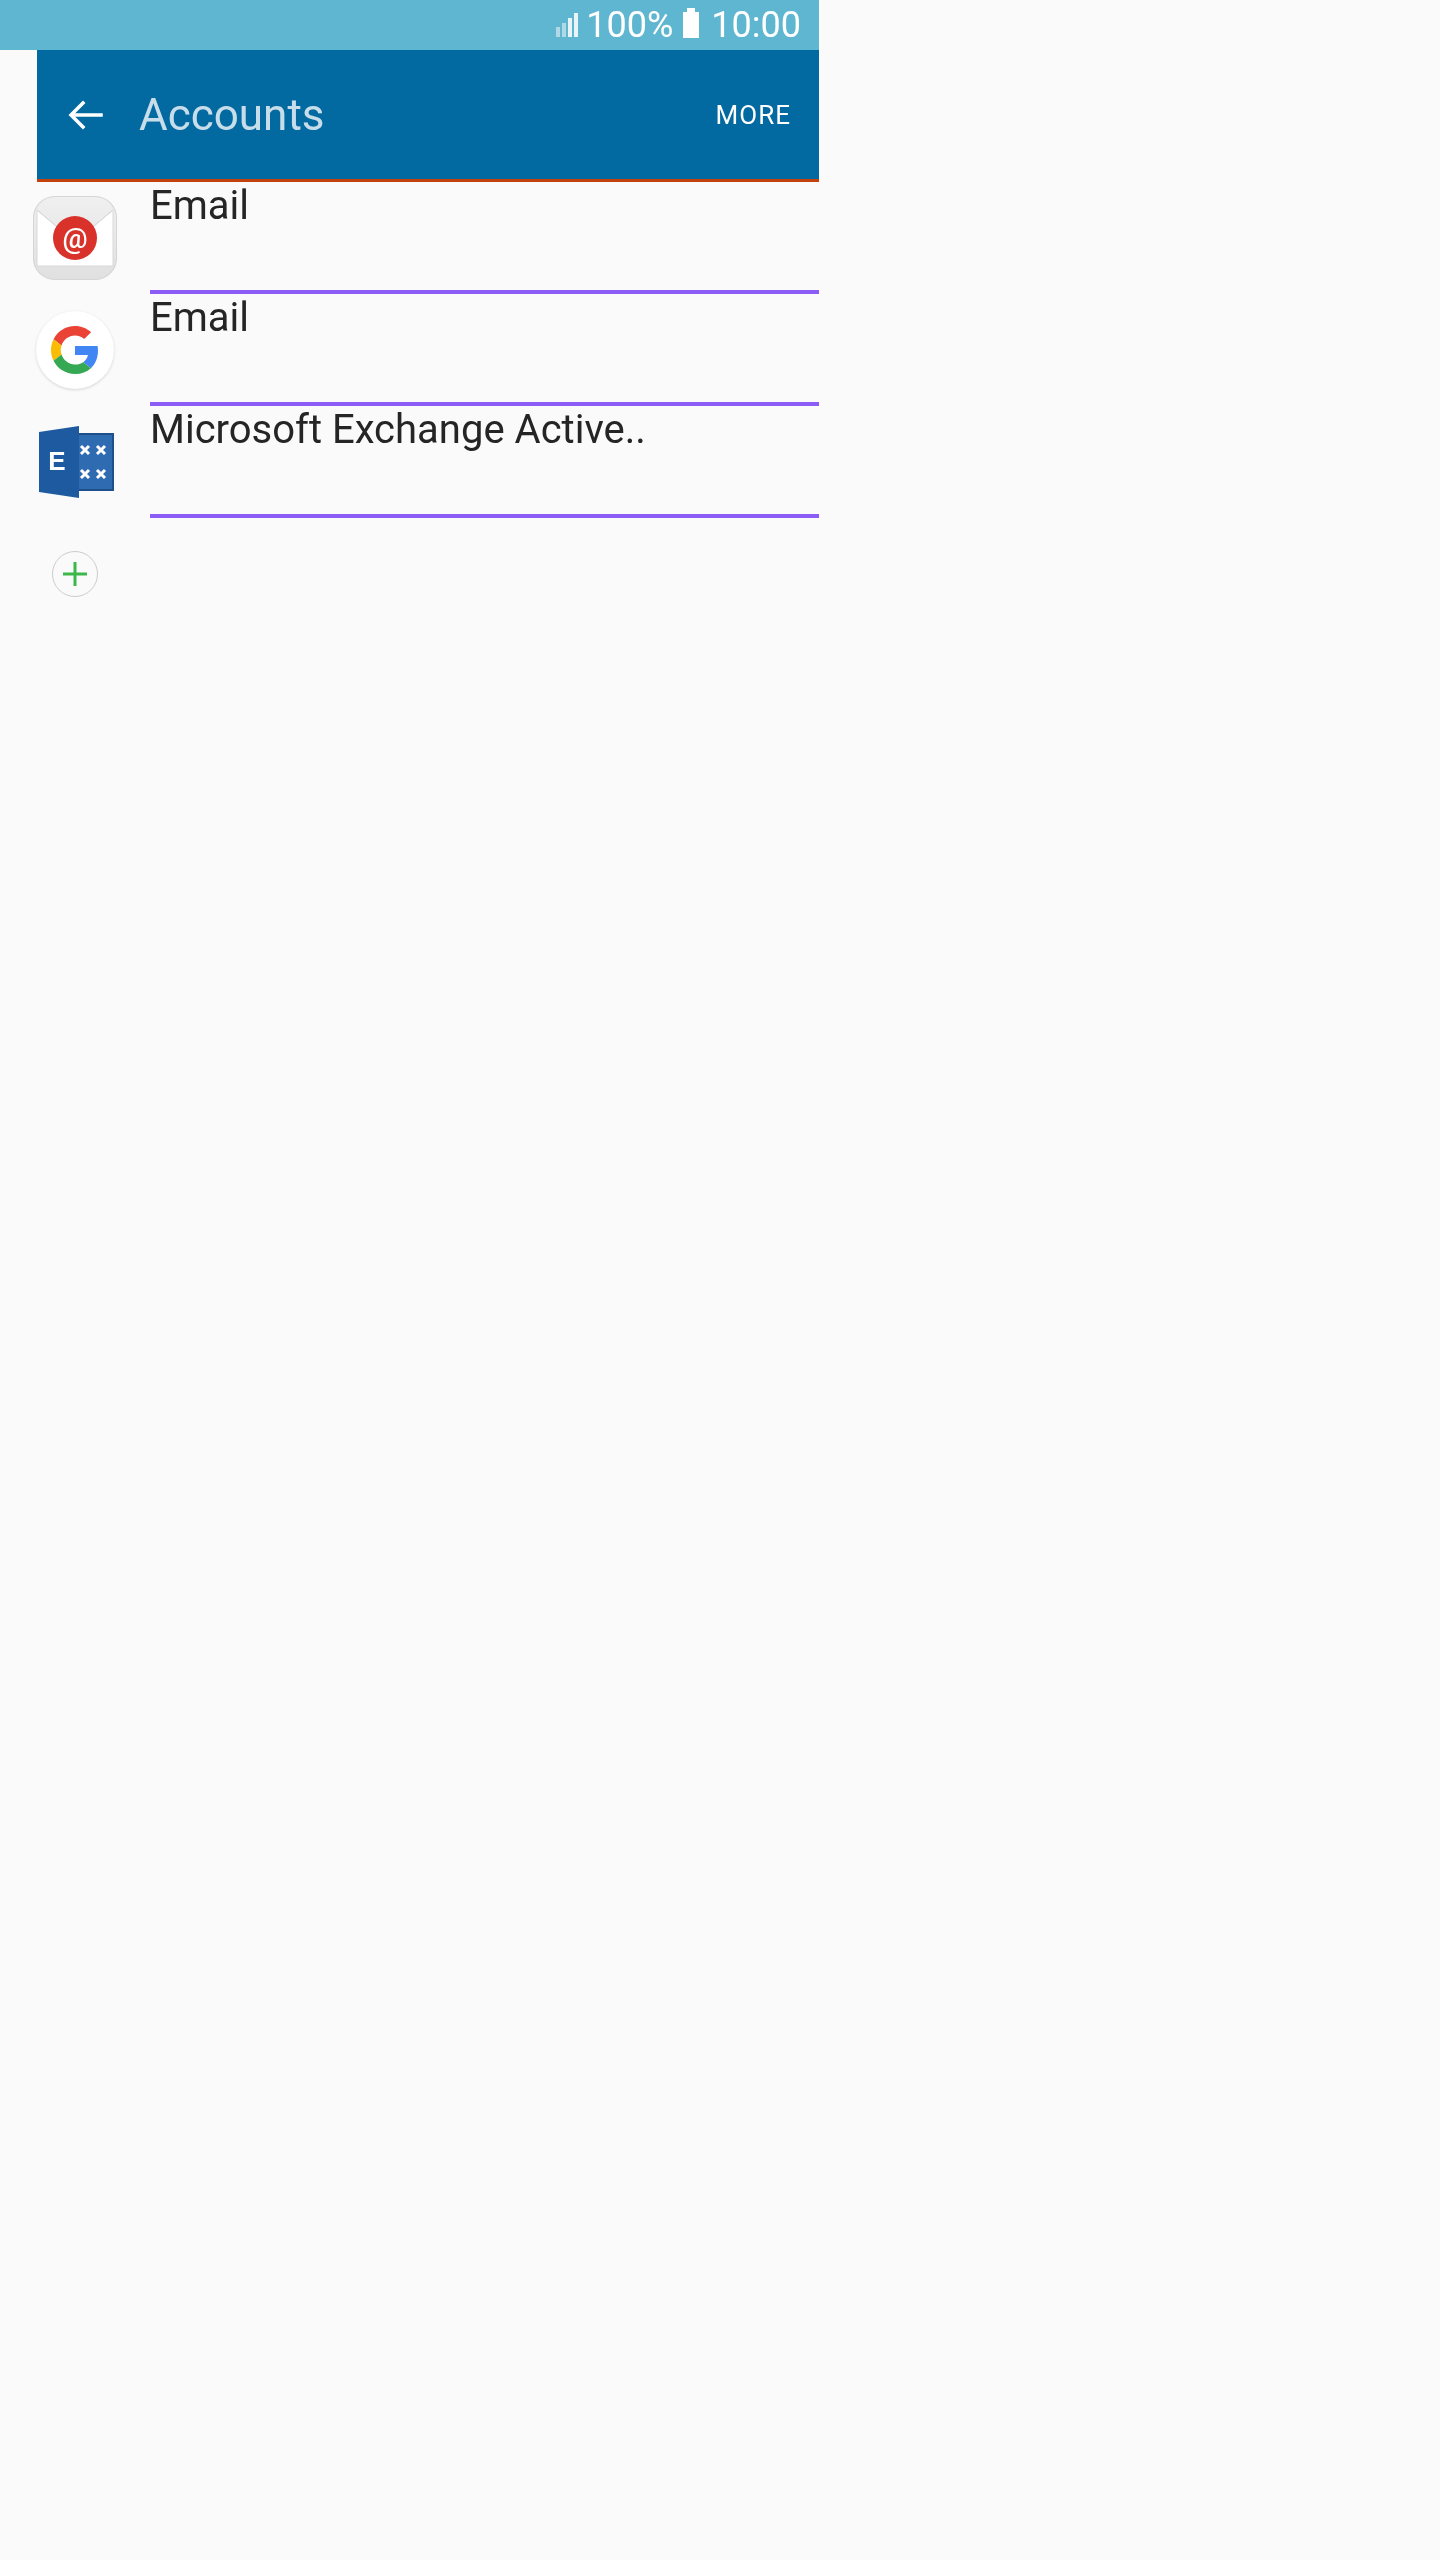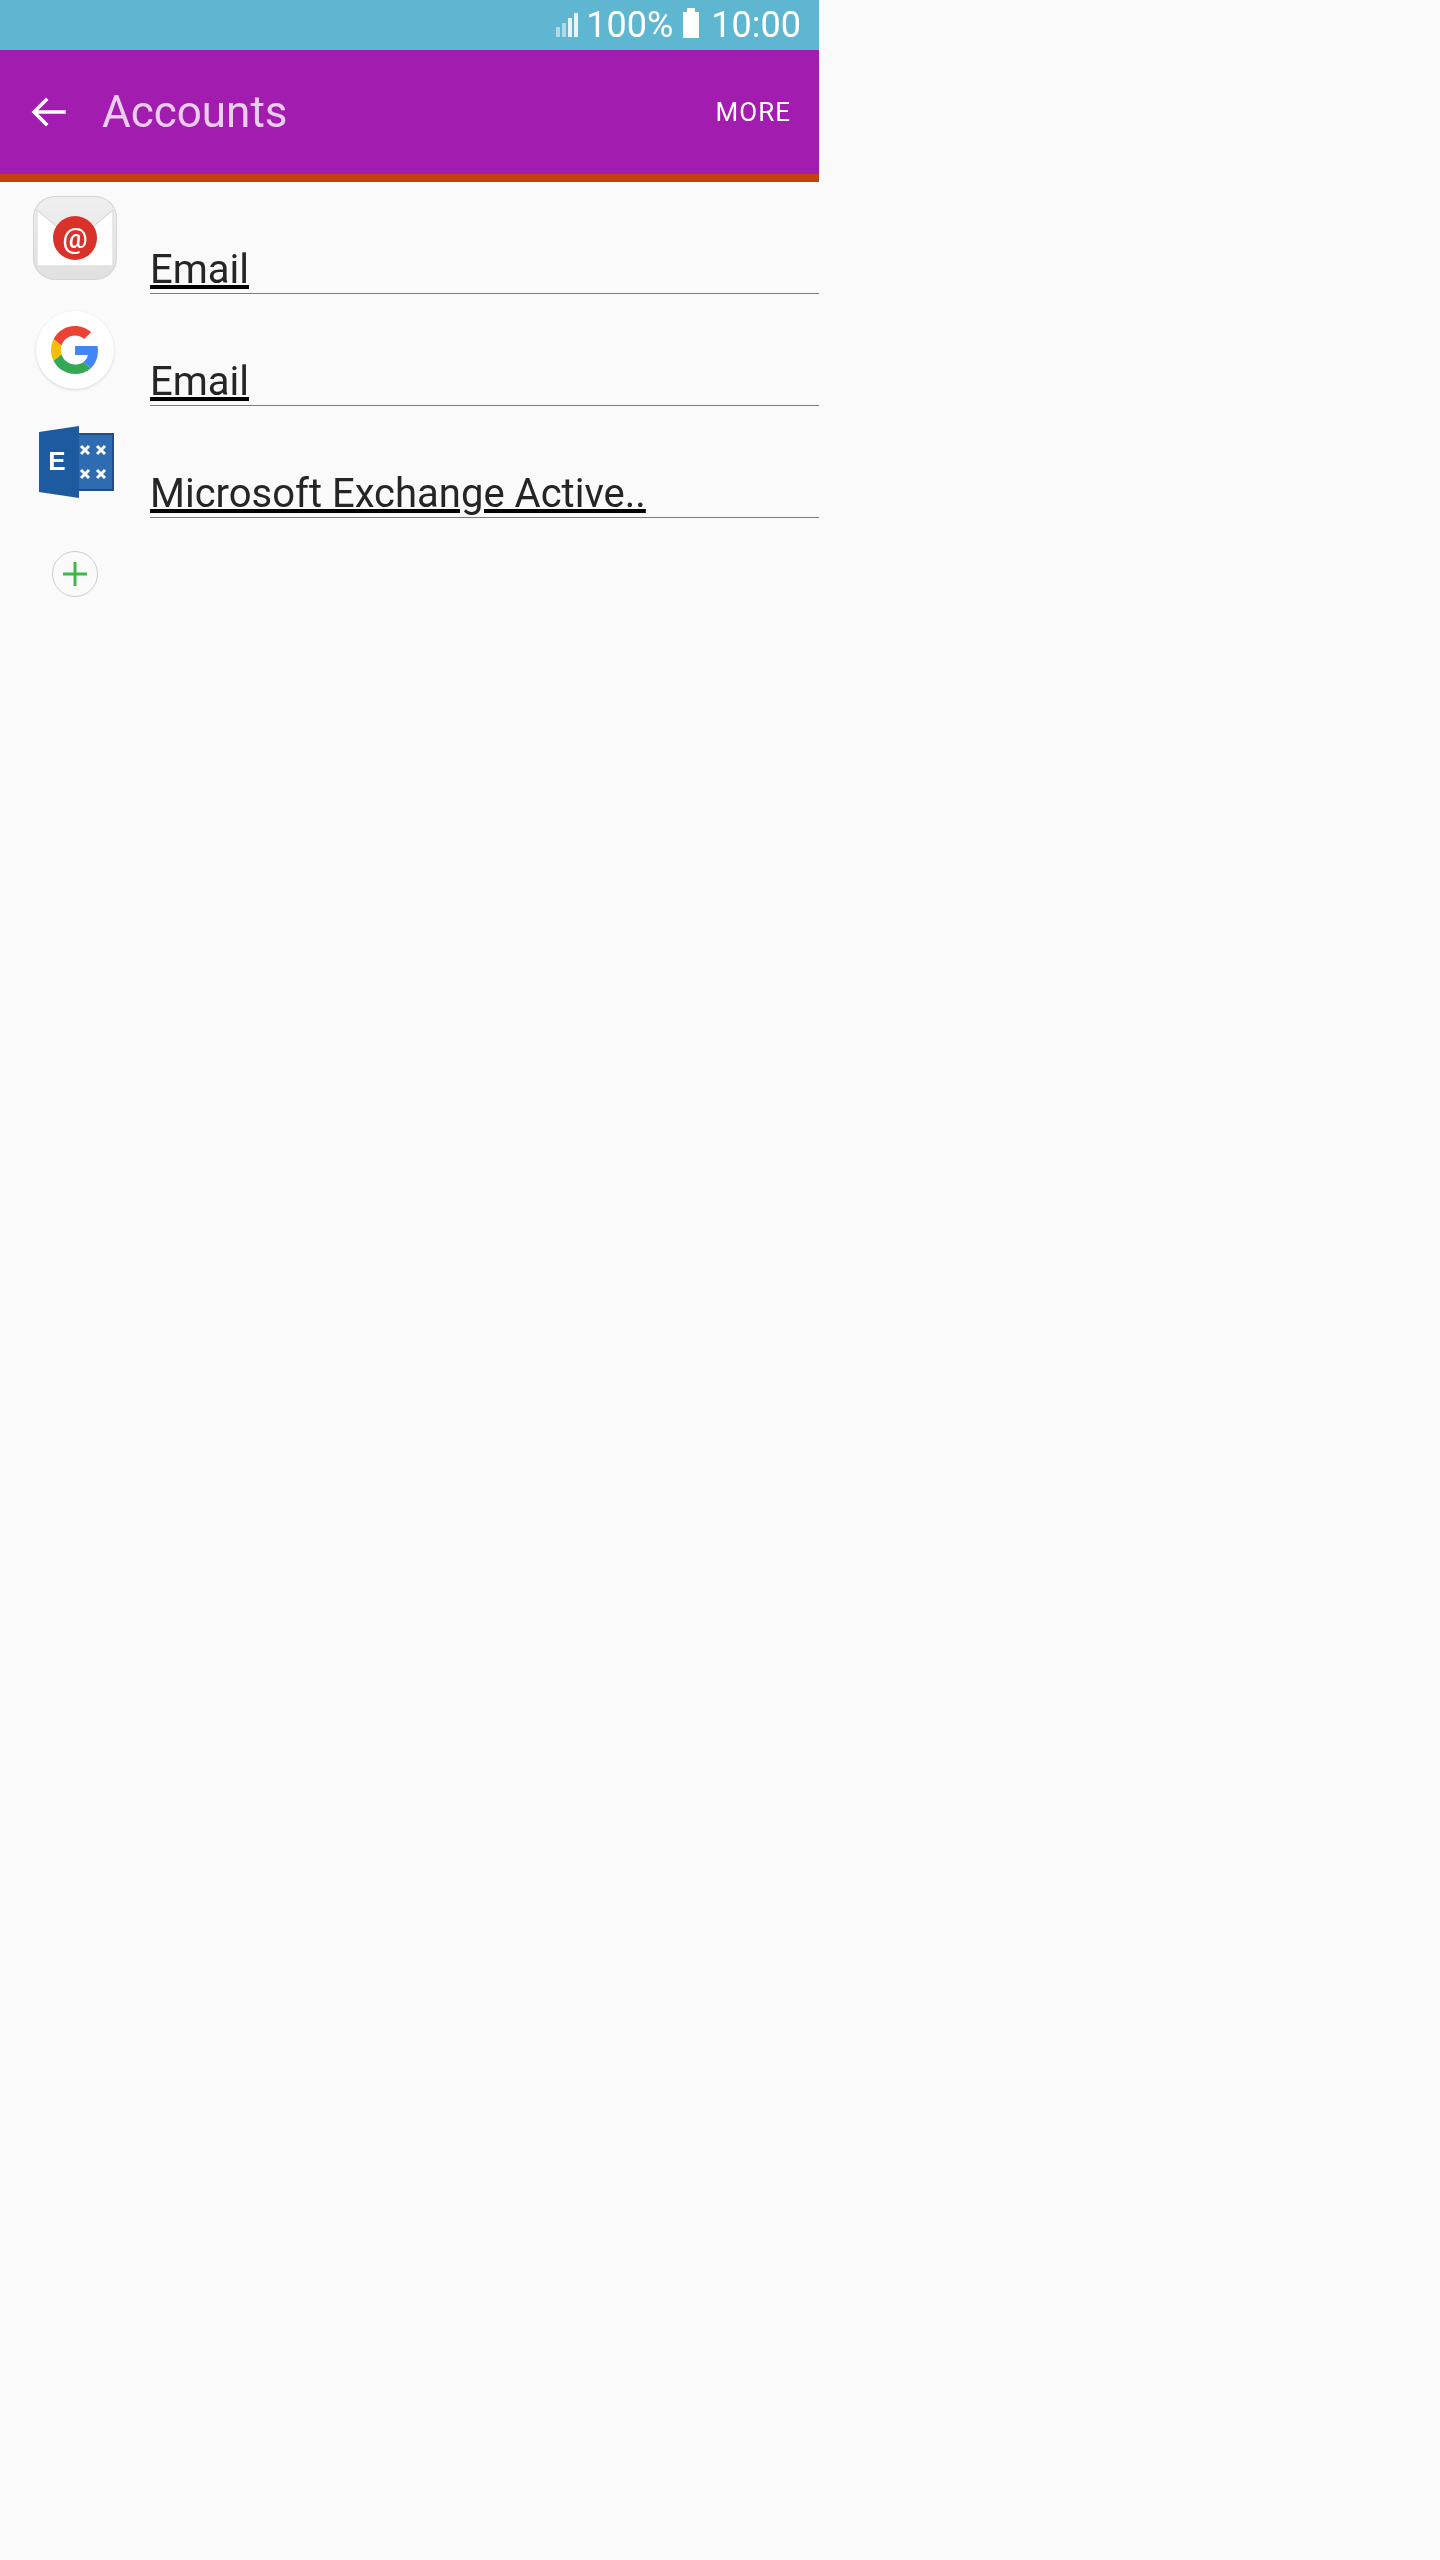--- a/index.html
+++ b/index.html
@@ -54,25 +54,26 @@
       content: "";
       position: absolute;
       top: -4px;
       left: 4px;
       width: 8px;
       height: 4px;
       background: #ffffff;
     }
     .app-bar {
       height: 132px;
-      background: #a21caf;
+      background: #0369a1;
       display: flex;
       align-items: center;
       padding: 0 28px;
-      border-bottom: 8px solid #c2410c;
+      border-bottom: 3px solid #c2410c;
+      margin-left: 37px;
     }
     .back-arrow {
       width: 44px;
       height: 44px;
       display: flex;
       align-items: center;
       justify-content: center;
       cursor: pointer;
     }
     .title {
@@ -102,25 +103,24 @@
       width: 150px;
       display: flex;
       align-items: center;
       justify-content: center;
       flex-shrink: 0;
     }
     .label-cell {
       flex: 1;
       height: 100%;
       display: flex;
-      align-items: flex-end;
-      border-bottom: 1px solid #8b5cf6;
+      align-items: flex-start;
+      border-bottom: 4px solid #8b5cf6;
       padding-right: 24px;
       overflow: hidden;
-      text-decoration: underline;
     }
     .label-text {
       color: #252525;
       font-size: 40px;
       font-weight: 400;
       white-space: nowrap;
       overflow: hidden;
       text-overflow: clip;
     }
     

